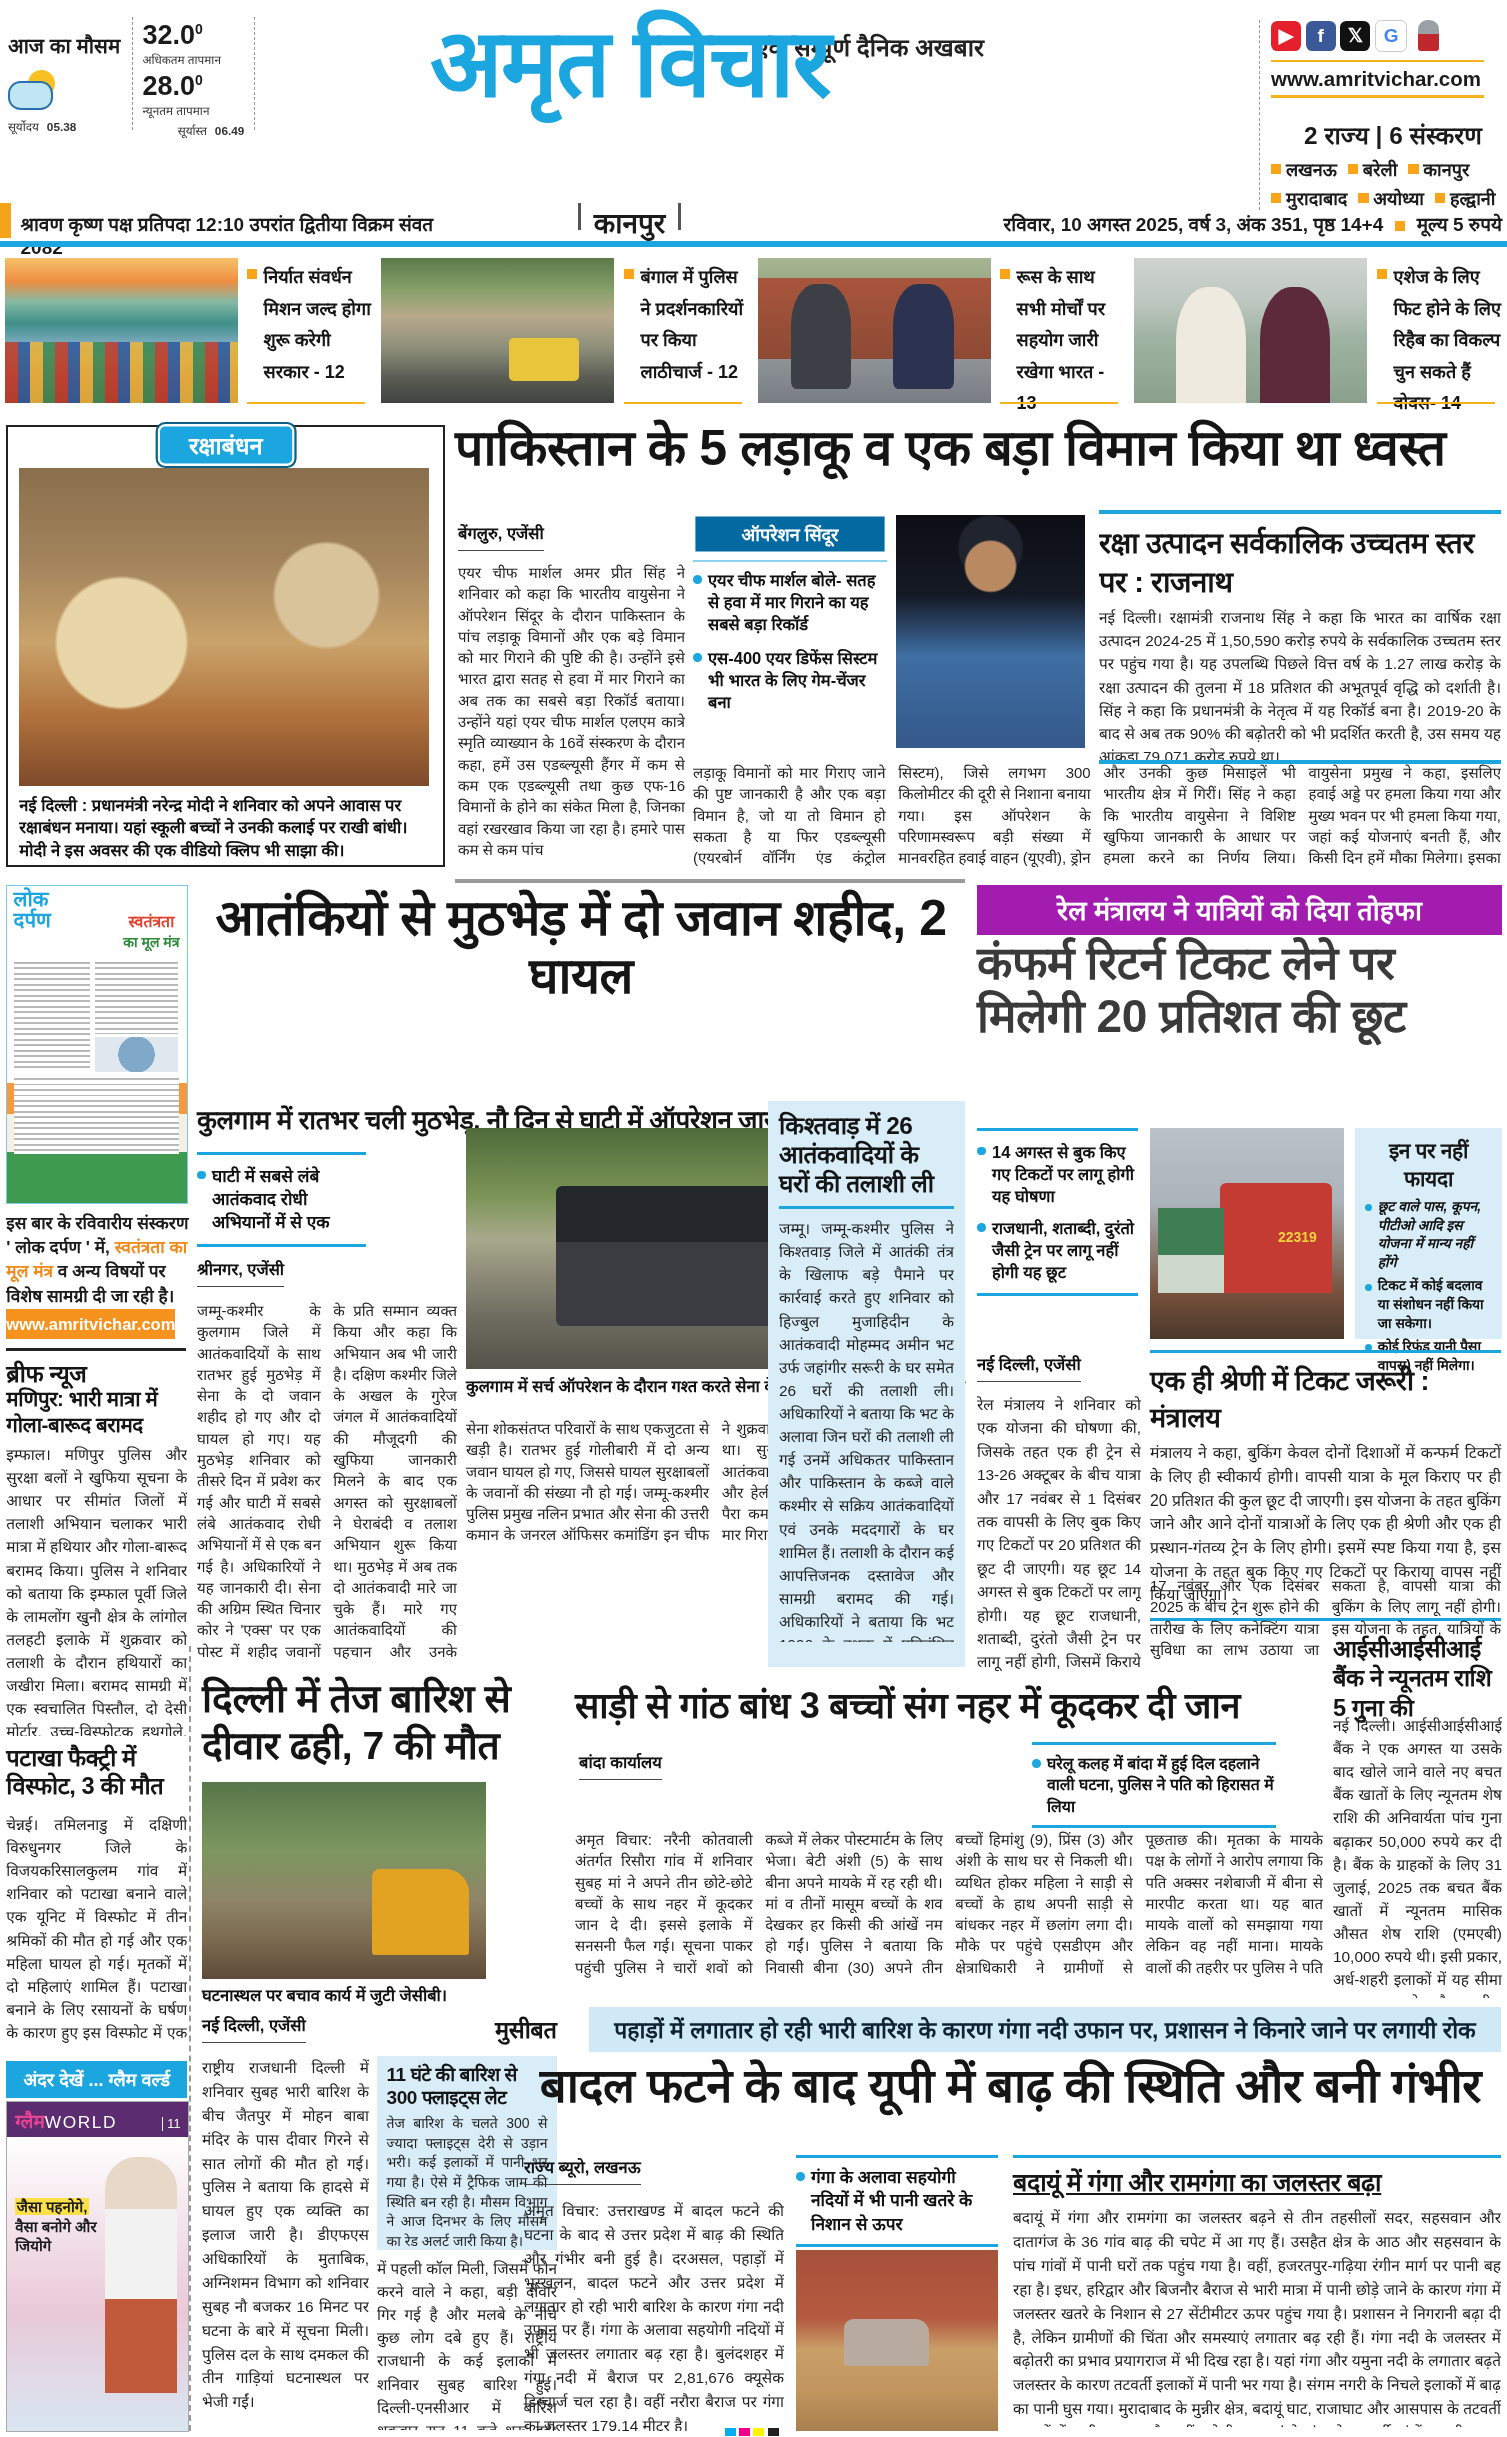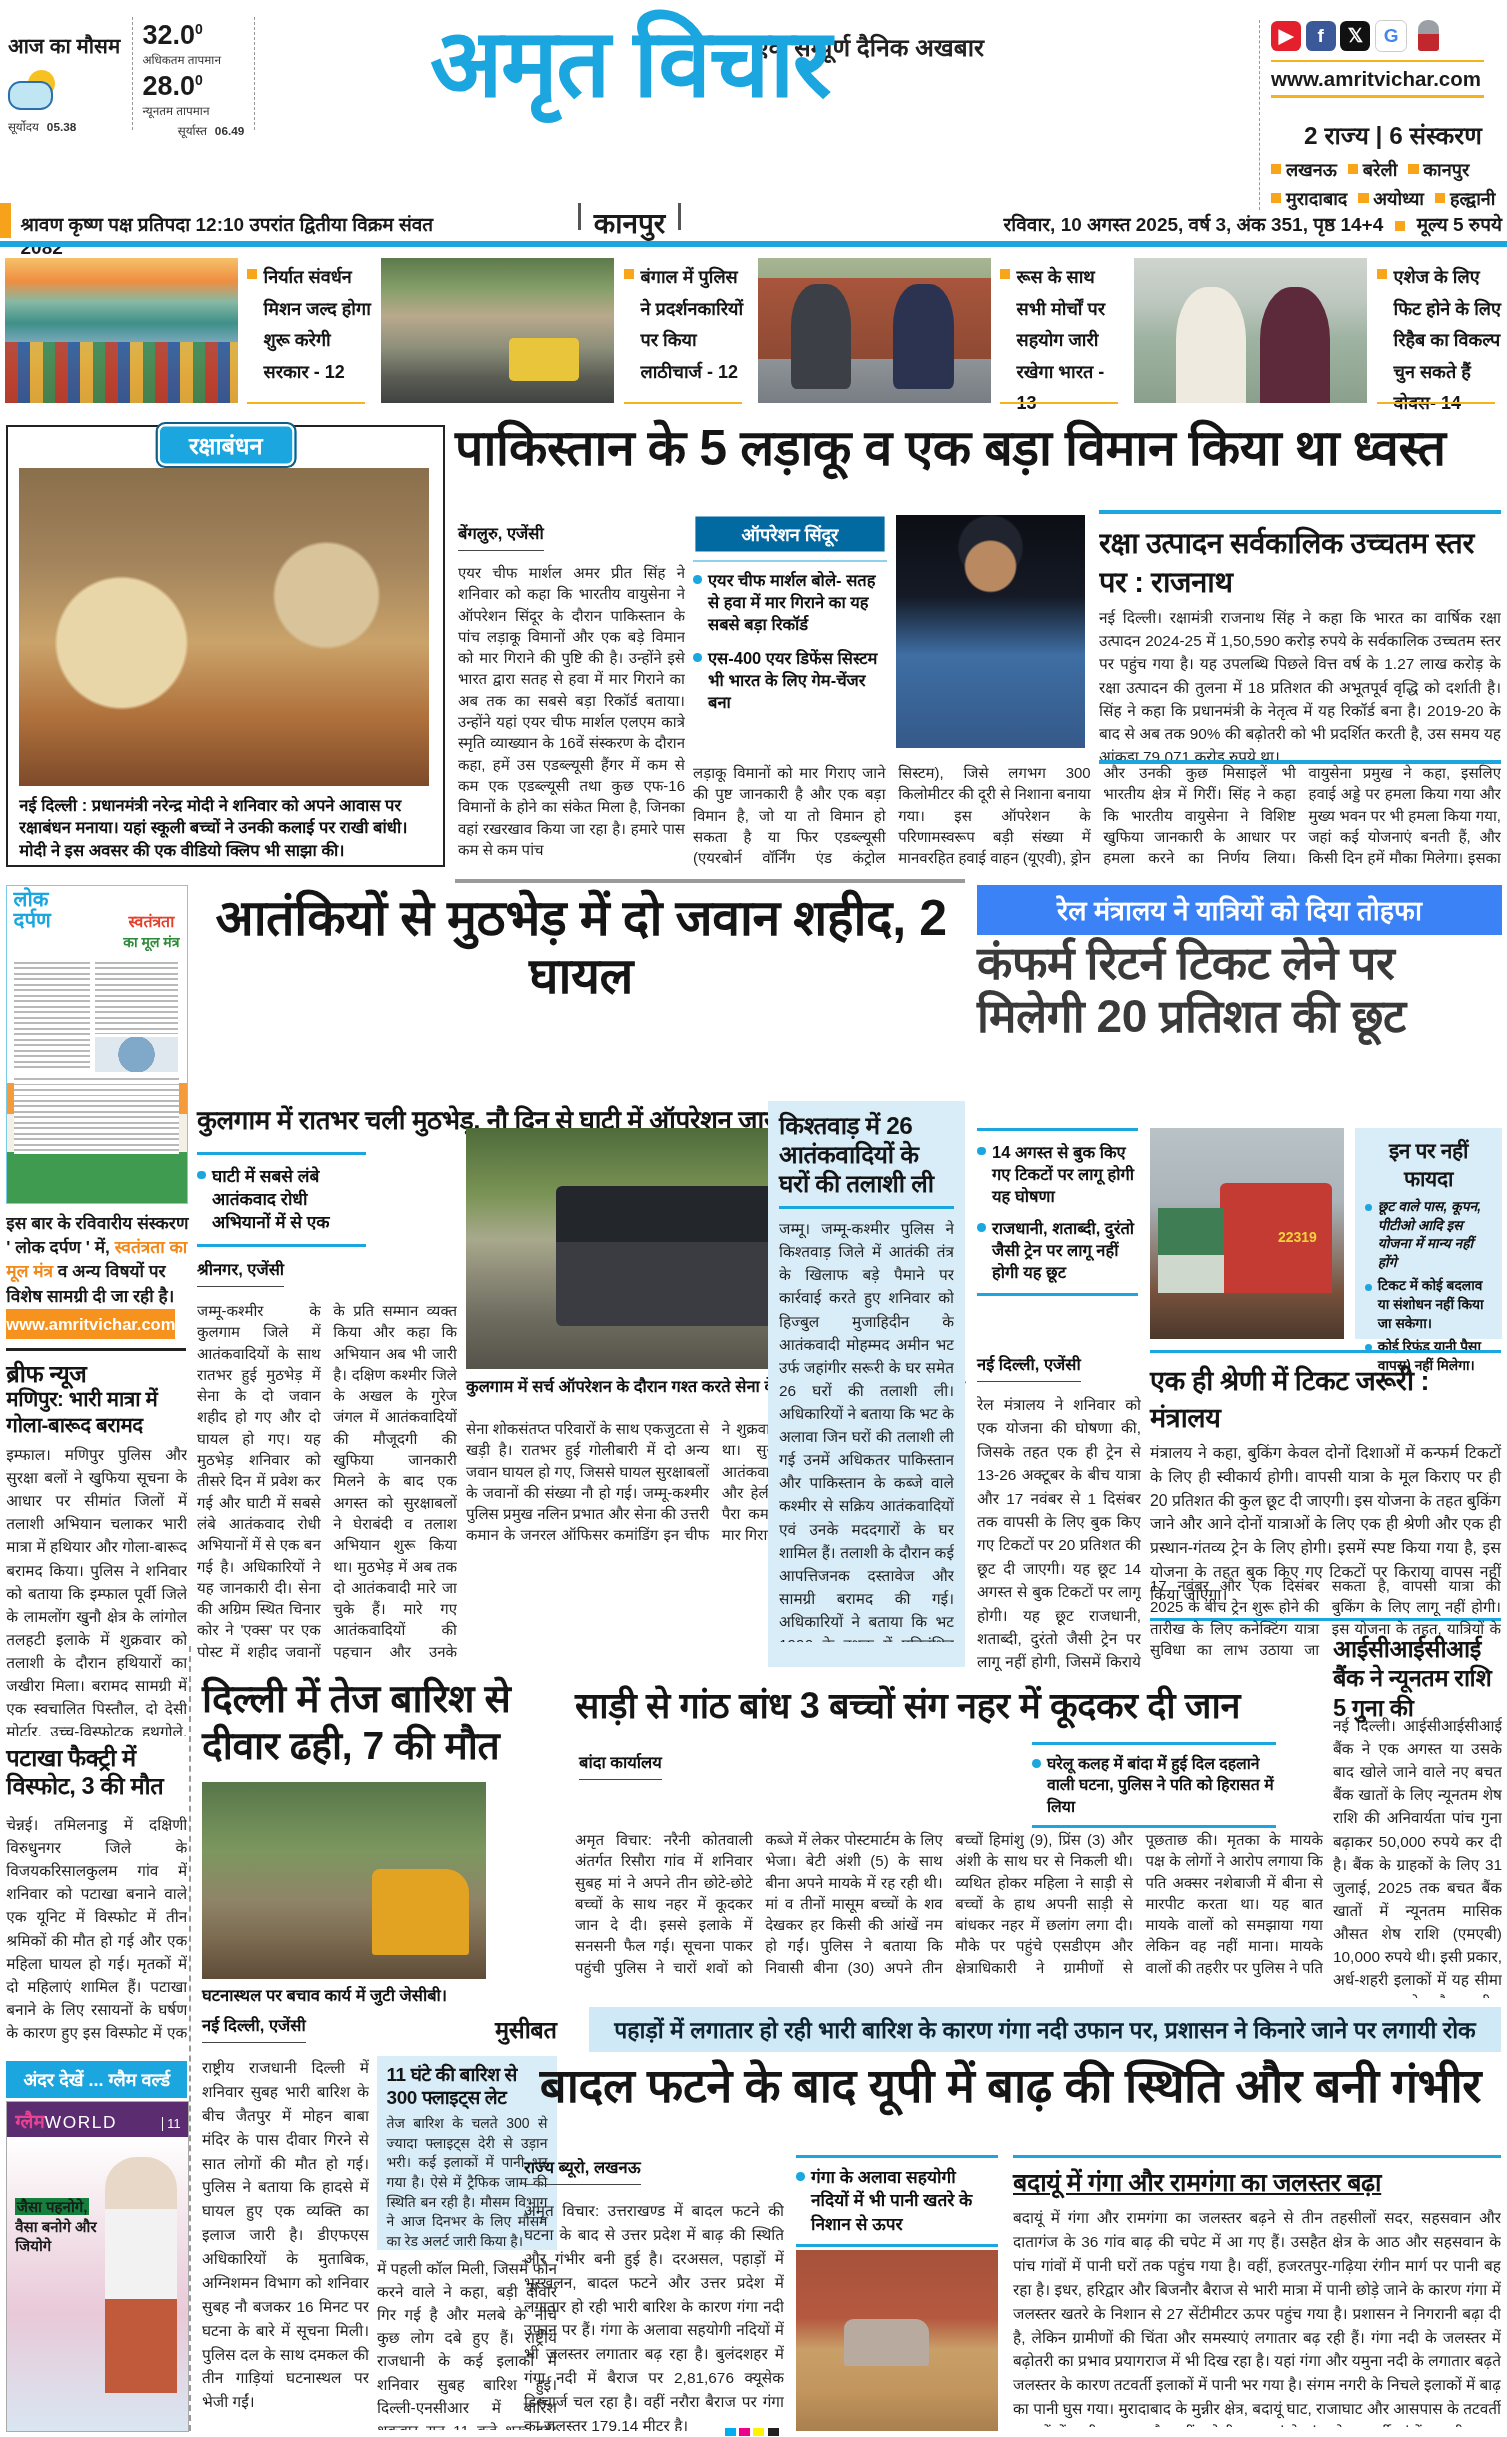--- a/index.html
+++ b/index.html
@@ -11,21 +11,21 @@
   .byline{font-weight:bold;font-size:16.5px;color:#111;border-bottom:1.6px solid #444;padding-bottom:6.3px;display:inline-block;}
   .cols2{column-count:2;column-gap:12.6px;}
   .cols4{column-count:4;column-gap:12.6px;}
   .photo{background-color:#c9c9c9;}
   .cap{font-size:15.8px;font-weight:bold;color:#111;}
   .blue-line{background:#1ca6e0;height:3.2px;}
   .dot{width:8.7px;height:8.7px;border-radius:50%;background:#1ca6e0;display:inline-block;flex:0 0 8.7px;margin-top:6.3px;}
   .sq{width:10.2px;height:10.2px;background:#f9a51a;display:inline-block;flex:0 0 10.2px;margin-top:7px;}
   .teaser-cap{font-size:18px;font-weight:bold;line-height:1.75;color:#161616;display:flex;gap:6.3px;}
   .bullet-row{display:flex;gap:6.3px;font-weight:bold;font-size:17.3px;line-height:1.35;color:#111;}
-  .kicker{background:#3b82f6;color:#fff;font-weight:800;text-align:center;}
+  .kicker{background:#a21caf;color:#fff;font-weight:800;text-align:center;}
   .lightbox{background:#d9edf8;}
   .icon-sq{width:30px;height:30px;border-radius:6.3px;display:inline-flex;align-items:center;justify-content:center;
            color:#fff;font-weight:bold;font-size:19px;margin-right:4.7px;}
   .yline{background:#f6b21b;height:2.4px;}
   .vbar{width:2.4px;background:#555;height:27px;display:inline-block;}
   
   .ph-port{background:linear-gradient(180deg,#f6c16a 0%,#ef8e41 16%,#86b9a4 30%,#3f9089 45%,#77a8ba 58%,#a08f63 70%,#a65a3b 84%,#6d452f 100%);}
   .ph-port::after{content:"";position:absolute;left:0;right:0;bottom:0;height:42%;
      background:repeating-linear-gradient(90deg,rgba(190,60,45,.85) 0 12.6px,rgba(45,90,160,.85) 12.6px 25px,rgba(235,180,60,.85) 25px 38px,rgba(60,140,85,.85) 38px 50px);}
   .ph-protest{background:linear-gradient(180deg,#5d7a4b 0%,#87a06a 22%,#b9a98c 40%,#8d8f7a 62%,#5c5e55 82%,#3f4340 100%);}
@@ -251,21 +251,21 @@
   <div class="abs body-txt" style="left:6.3px;top:1813px;width:181px;height:233px;overflow:hidden;font-size:15.4px;line-height:1.5;">चेन्नई। तमिलनाडु में दक्षिणी विरुधुनगर जिले के विजयकरिसालकुलम गांव में शनिवार को पटाखा बनाने वाले एक यूनिट में विस्फोट में तीन श्रमिकों की मौत हो गई और एक महिला घायल हो गई। मृतकों में दो महिलाएं शामिल हैं। पटाखा बनाने के लिए रसायनों के घर्षण के कारण हुए इस विस्फोट में एक महिला घायल हो गई और उसे इलाज के लिए अस्पताल ले जाया गया। इस बीच, एक बयान में, मुख्यमंत्री एम के स्टालिन ने घटना पर गहरा दुख और पीड़ा व्यक्त की और मृतकों के आश्रितों को चार-चार लाख रुपये के मुआवजे की घोषणा की।</div>
 
   <div class="abs" style="left:6.3px;top:2061px;width:181px;background:#1ca6e0;color:#fff;font-weight:800;font-size:18px;text-align:center;padding:6.3px 0;">अंदर देखें ... ग्लैम वर्ल्ड</div>
   <div class="abs" style="left:6.3px;top:2101px;width:181px;height:329px;border:0.8px solid #aaa;overflow:hidden;">
     <div style="background:#5b2c6f;color:#fff;padding:6.3px 7.9px;display:flex;justify-content:space-between;align-items:baseline;">
       <span><b style="color:#e84393;font-size:19px;">ग्लैम</b><span style="font-size:17.3px;letter-spacing:1.6px;">WORLD</span></span>
       <span style="font-size:12.6px;border-left:1.6px solid #fff;padding-left:4.7px;">11</span>
     </div>
     <div class="ph-glam" style="position:absolute;left:0;top:35px;right:0;bottom:0;"></div>
     <div style="position:absolute;left:7.9px;top:95px;width:95px;font-weight:800;font-size:15px;line-height:1.3;">
-      <span style="background:#15803d;padding:0 1.6px;">जैसा पहनोगे,</span>
+      <span style="background:#fde047;padding:0 1.6px;">जैसा पहनोगे,</span>
       <span>वैसा बनोगे और जियोगे</span>
     </div>
     <div style="position:absolute;right:11px;top:55px;width:72px;height:236px;background:linear-gradient(180deg,#e8d8c8 0 22%,#f2f2f2 22% 60%,#c05a3a 60% 100%);border-radius:31.5px 31.5px 0 0;"></div>
   </div>
 
   <div class="abs hl" style="left:197px;top:890px;width:768px;font-size:50px;line-height:1.15;text-align:center;">आतंकियों से मुठभेड़ में दो जवान शहीद, 2 घायल</div>
   <div class="abs hl" style="left:197px;top:1101px;width:768px;font-size:26px;">कुलगाम में रातभर चली मुठभेड़, नौ दिन से घाटी में ऑपरेशन जारी</div>
 
   <div class="abs" style="left:197px;top:1152px;width:169px;border-top:3.2px solid #1ca6e0;border-bottom:3.2px solid #1ca6e0;padding:9.5px 0;">
     <div class="bullet-row">

